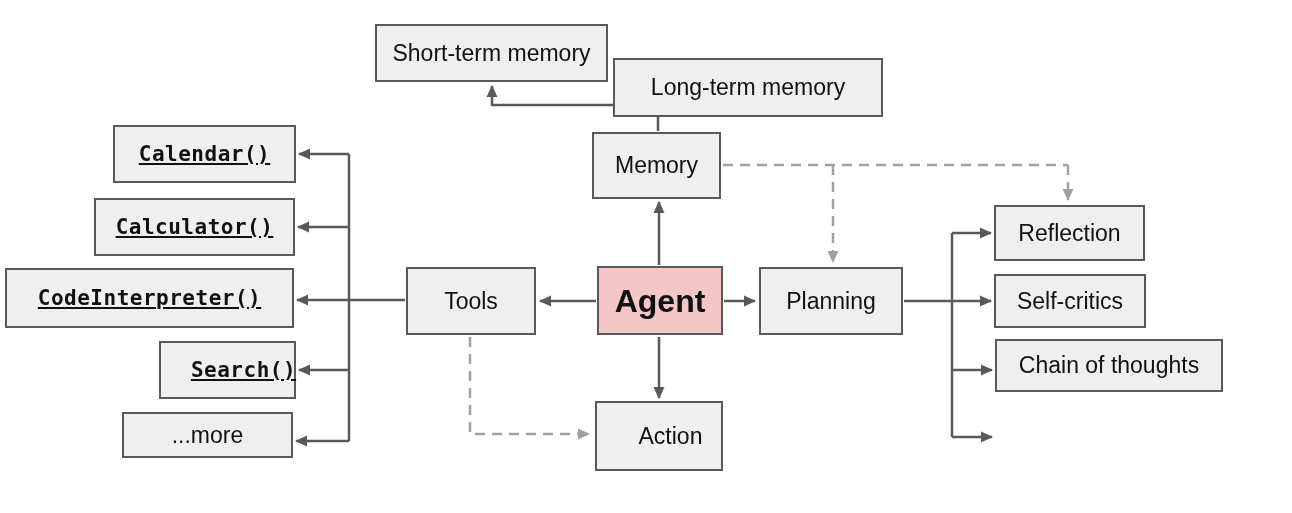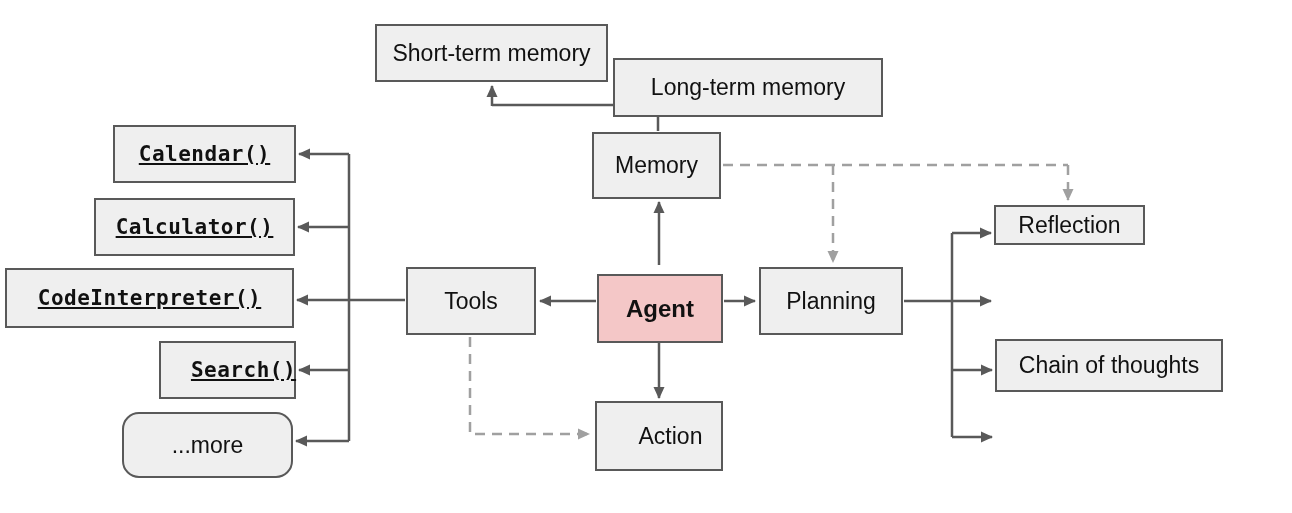--- a/index.html
+++ b/index.html
@@ -17,21 +17,21 @@
   svg.connectors{position:absolute;left:0;top:0;width:1292px;height:513px;}
   .node{
     position:absolute;box-sizing:border-box;
     background:var(--node-fill);
     border:2.5px solid var(--node-border);
     display:flex;align-items:center;justify-content:center;
     font-size:23px;color:var(--text);text-align:left;
     white-space:nowrap;line-height:1;
   }
   .node.mono{font-family:"DejaVu Sans Mono",monospace;font-weight:700;font-size:21px;letter-spacing:.5px;text-decoration:underline;}
-  .node.agent{background:var(--agent-fill);font-weight:700;font-size:24px;margin-top:8px;}
+  .node.agent{background:var(--agent-fill);font-weight:700;font-size:32px;}
 </style>
 </head>
 <body>
 
 <div class="canvas">
 
   <svg class="connectors" width="1292" height="513" viewBox="0 0 1292 513" xmlns="http://www.w3.org/2000/svg">
     <defs>
       <marker id="ah-dark" markerUnits="userSpaceOnUse" markerWidth="14" markerHeight="13" viewBox="0 0 14 13" refX="12" refY="6.5" orient="auto">
         <path d="M1,1 L13,6.5 L1,12 Z" fill="var(--connector)"></path>
@@ -89,21 +89,22 @@
   <div class="node" style="left:595px;top:401px;width:128px;height:70px;padding-left:23px;">Action</div>
 
   <div class="node mono" style="left:113px;top:125px;width:183px;height:58px;">Calendar()</div>
 
   <div class="node mono" style="left:94px;top:198px;width:201px;height:58px;">Calculator()</div>
 
   <div class="node mono" style="left:5px;top:268px;width:289px;height:60px;">CodeInterpreter()</div>
 
   <div class="node mono" style="left:159px;top:341px;width:137px;height:58px;padding-left:32px;">Search()</div>
 
-  <div class="node" style="left:122px;top:412px;width:171px;height:66px;border-radius:17px;">...more</div>
+  <div class="node" style="left:122px;top:412px;width:171px;height:46px;">...more</div>
 
-  <div class="node" style="left:994px;top:205px;width:151px;height:40px;">Reflection</div>
+  <div class="node" style="left:994px;top:205px;width:151px;height:56px;">Reflection</div>
 
+  <div class="node" style="left:994px;top:274px;width:152px;height:54px;">Self-critics</div>
 
   <div class="node" style="left:995px;top:339px;width:228px;height:53px;">Chain of thoughts</div>
 
 
 </div>
 
 </body></html>

